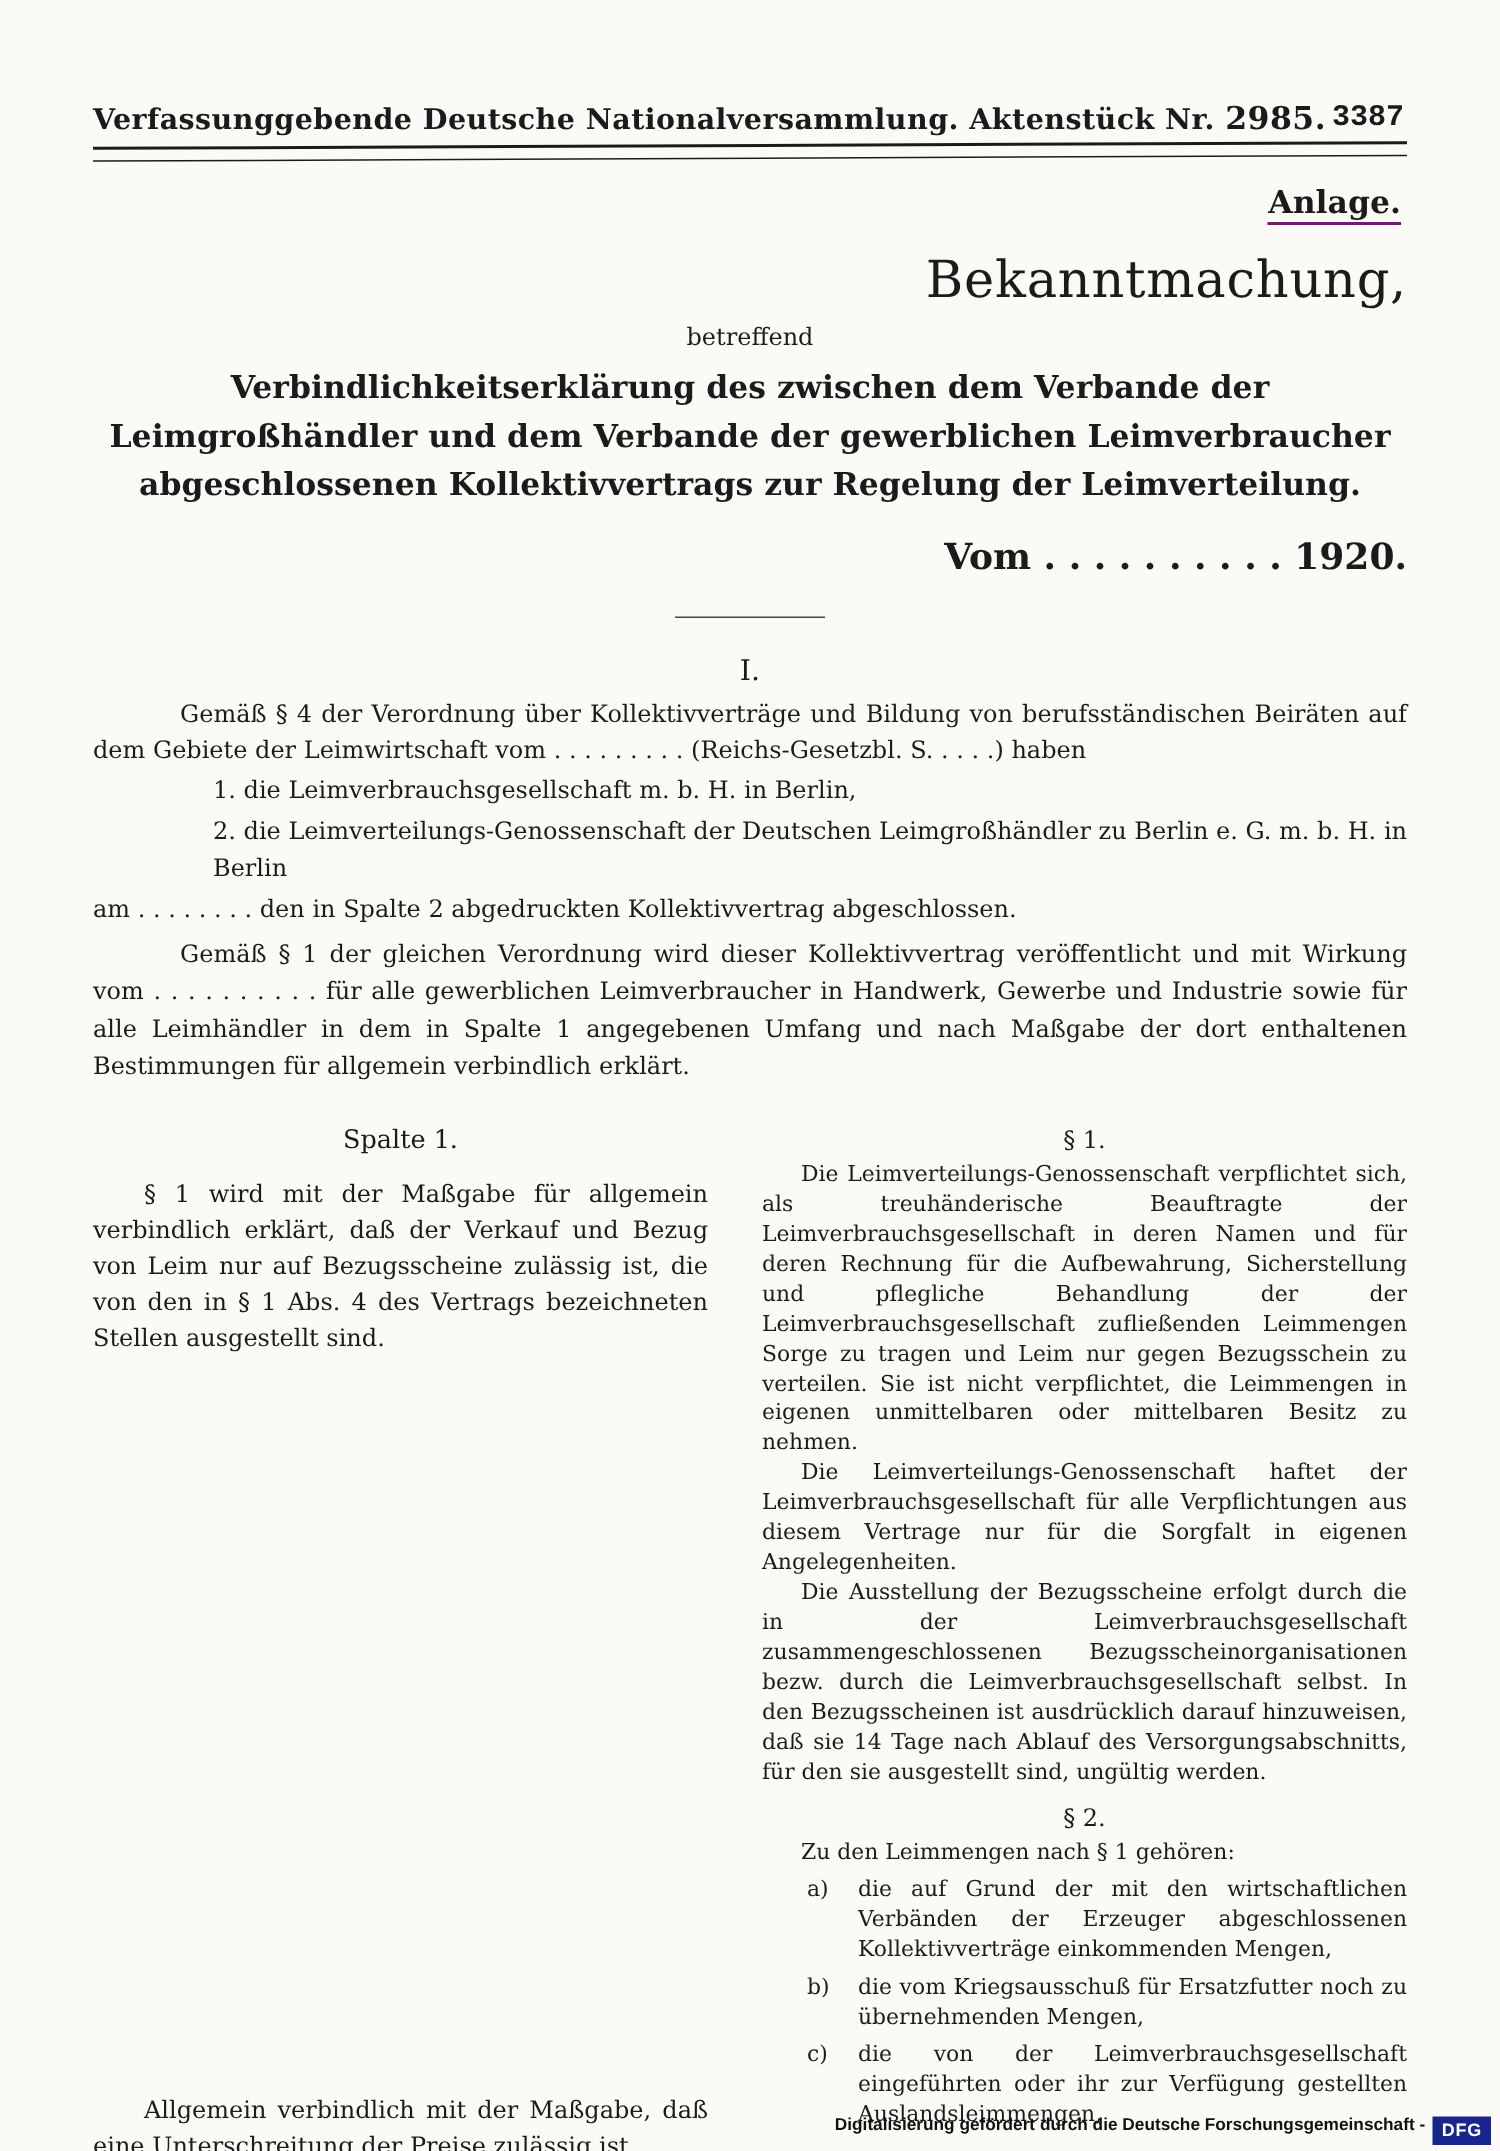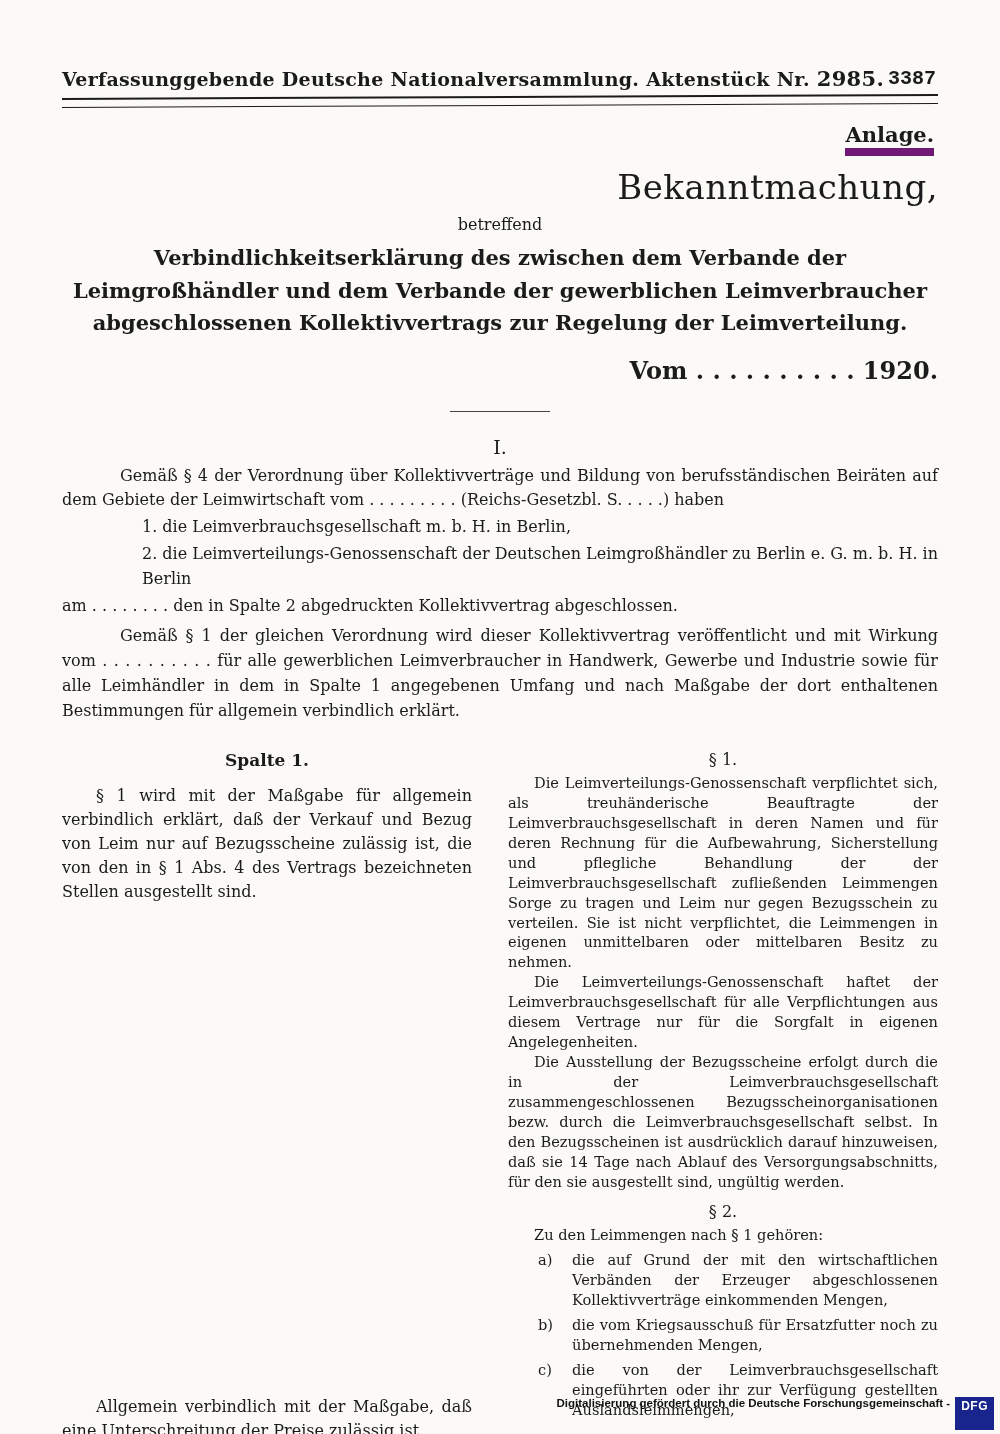--- a/index.html
+++ b/index.html
@@ -57,21 +57,21 @@
 
   
   .annex {
     text-align: right;
     font-size: 21px;
     font-weight: bold;
     margin-top: 16px;
     padding-right: 4px;
   }
   .annex span {
-    border-bottom: 8px solid #701a75;
+    border-bottom: 2px solid #701a75;
     padding-bottom: 1px;
   }
 
   
   .doc-title {
     margin: 20px 0 0 0;
     text-align: right;
     font-size: 34px;
     font-weight: normal;
     letter-spacing: 0.5px;
@@ -130,21 +130,21 @@
   .columns {
     position: relative;
     display: grid;
     grid-template-columns: 410px 430px;
     column-gap: 36px;
     margin-top: 26px;
   }
   .col-head {
     text-align: center;
     font-size: 17px;
-    font-weight: bold;
+    font-weight: normal;
     margin-bottom: 14px;
   }
   .col-left p.body {
     font-size: 16px;
     line-height: 1.5;
     text-align: justify;
     margin: 0;
     text-indent: 34px;
   }
   .left-bottom {
@@ -203,21 +203,21 @@
     font-weight: bold;
     color: #111;
     margin-top: 12px;
   }
   .dfg-logo {
     display: inline-block;
     background: #17258c;
     color: #ffffff;
     font-size: 12px;
     font-weight: bold;
-    padding: 2px 6px 17px 6px;
+    padding: 2px 6px 3px 6px;
     letter-spacing: 0.5px;
   }
 </style>
 </head>
 <body>
 
 <div class="page">
   <div class="content">
 
     <div class="header-row">

